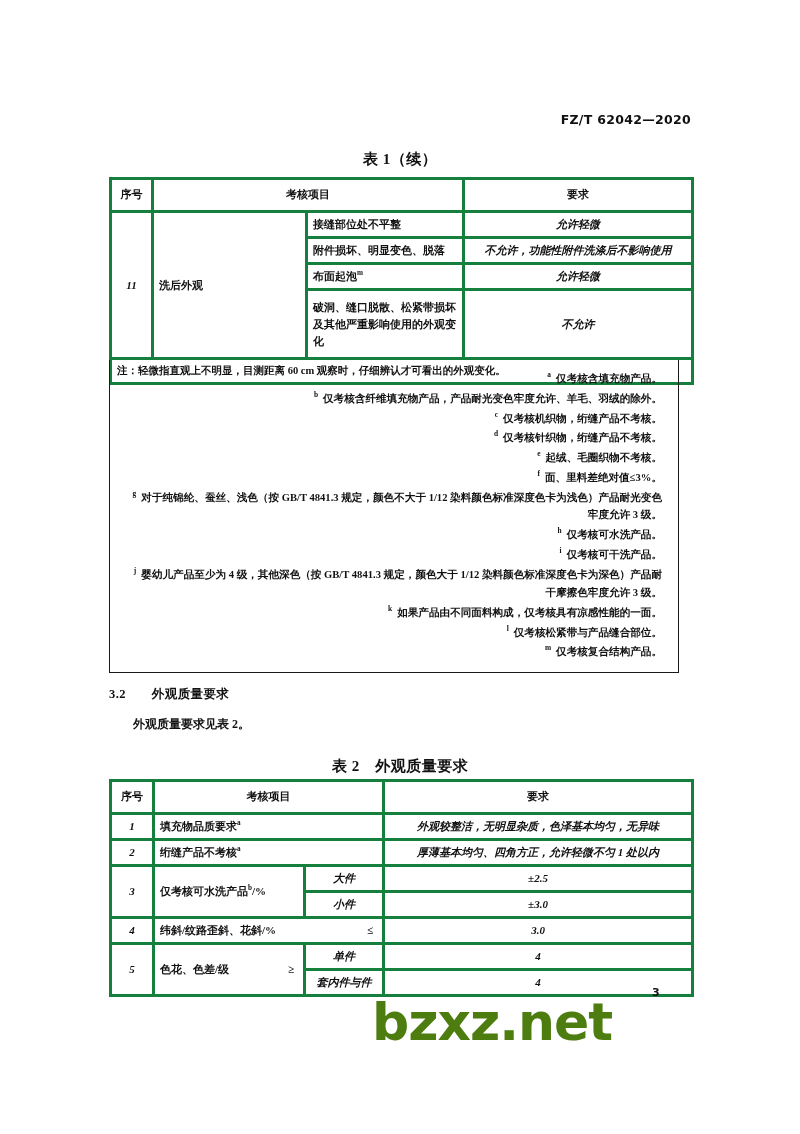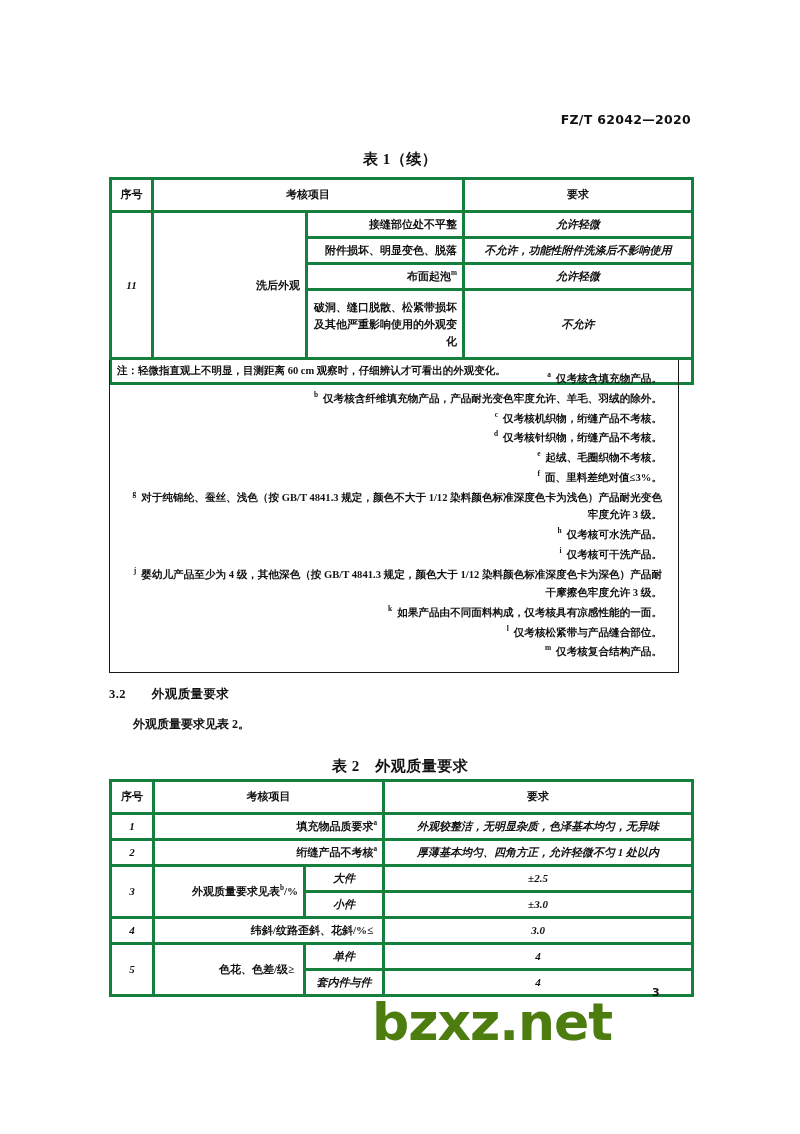--- a/index.html
+++ b/index.html
@@ -85,21 +85,21 @@
     padding: 3px 5px;
     vertical-align: middle;
     font-weight: bold;
     line-height: 1.55;
   }
   .std-table .hdr {
     text-align: center;
     height: 24px;
   }
   .center { text-align: center; font-style: italic; }
-  .left { text-align: right; }
+  .left { text-align: left; }
   .lead { padding-left: 9px; }
 
   #table1 { top: 177px; }
   #table2 { top: 779px; }
 
   .outer-frame {
     border: 1px solid #1a1a1a !important;
   }
 
   
@@ -277,21 +277,21 @@
       </tr>
 
       <tr>
         <td class="center">2</td>
         <td class="left lead" colspan="2"><span>绗缝产品不考核</span><sup class="fnm">a</sup></td>
         <td class="center">厚薄基本均匀、四角方正，允许轻微不匀 1 处以内</td>
       </tr>
 
       <tr>
         <td class="center" rowspan="2">3</td>
-        <td class="left lead" rowspan="2"><span>外观质量要求见表</span><sup class="fnm">b</sup><span>/%</span></td>
+        <td class="left lead" rowspan="2"><span>仅考核可水洗产品</span><sup class="fnm">b</sup><span>/%</span></td>
         <td class="center">大件</td>
         <td class="center">±2.5</td>
       </tr>
       <tr>
         <td class="center">小件</td>
         <td class="center">±3.0</td>
       </tr>
 
       <tr>
         <td class="center">4</td>

